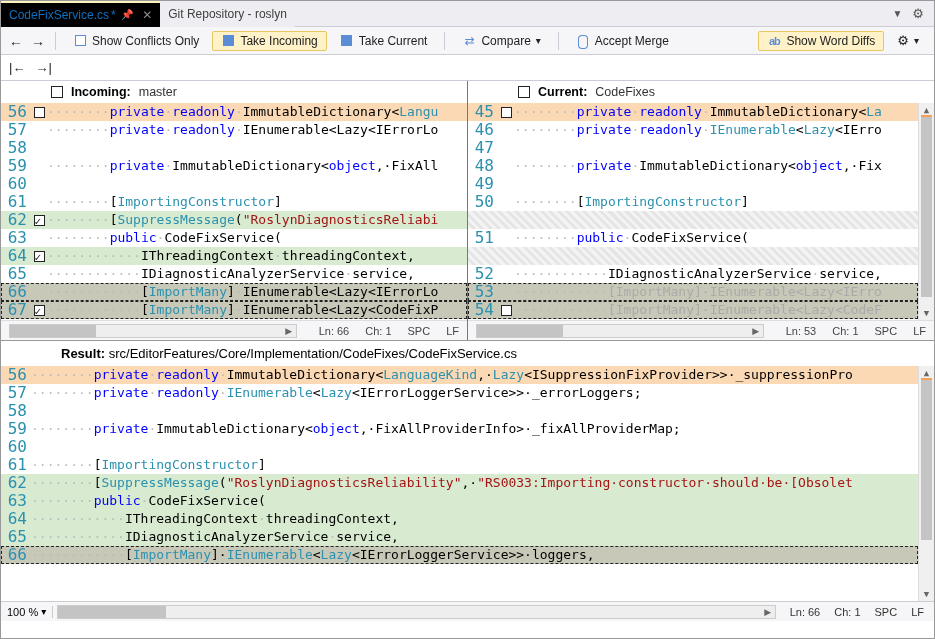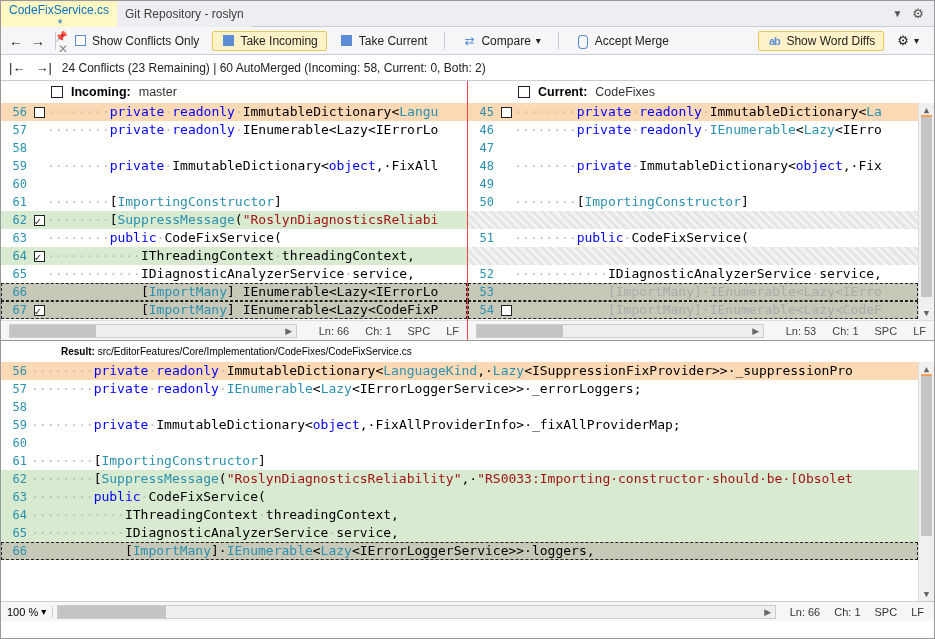--- a/index.html
+++ b/index.html
@@ -1,21 +1,21 @@
 <!DOCTYPE html>
 <html><head>
 <meta charset="utf-8">
 <style>
   * { margin: 0; padding: 0; box-sizing: border-box; }
   body { font-family: "Segoe UI", sans-serif; font-size: 12px; background:#fff; overflow:hidden; width:935px; height:639px; position:relative; border:1px solid #999;}
   
   
   .tabbar { display:flex; align-items:center; height:26px; background:#eeeef2; border-bottom:1px solid #ccccd6;}
   .tab { display:flex; align-items:center; height:26px; padding:0 8px; font-size:12px; cursor:pointer;}
-  .tab.active { background:#fef9c3; color:#0e70c0; border-top:2px solid #fff0c0;flex-direction:column;}
+  .tab.active { background:#000000; color:#0e70c0; border-top:2px solid #fff0c0;}
   .tab .pin { color:#b08000; margin-left:6px; font-size:10px;}
   .tab .mod { margin-left:2px; }
   .tab.inactive { background:#eeeef2; color:#404040;}
   .tabbar-right { margin-left:auto; display:flex; align-items:center; gap:10px; padding-right:10px; color:#555;}
   .chev-down { font-size:10px;}
   .gear-ic { font-size:13px;}
   
   
   .toolbar { display:flex; align-items:center; height:28px; background:#f6f6f8; border-bottom:1px solid #ccccd6; padding:0 6px; gap:4px;}
   .tbtn { display:flex; align-items:center; gap:5px; padding:2px 8px; border:1px solid transparent; border-radius:2px; cursor:pointer; color:#222; font-size:12px;}
@@ -38,21 +38,21 @@
   
   .splitpane { display:flex; height:260px; border-bottom:1px solid #999;}
   .pane { flex:1; display:flex; flex-direction:column; overflow:hidden; position:relative;}
   .pane.left { border-right:1px solid #ef4444;}
   .pane-header { display:flex; align-items:center; gap:8px; padding:4px 0 4px 50px; font-size:12.5px;}
   .pane-header .chk { width:12px; height:12px; border:1.5px solid #222; display:inline-block;}
   .pane-header .title { font-weight:600;}
   .pane-header .branch { color:#333;}
   .code-area { flex:1; overflow:hidden; font-family:Consolas,monospace; font-size:13px; line-height:18px; position:relative;}
   .line { display:flex; align-items:center; height:18px; white-space:pre;}
-  .ln { width:30px; text-align:right; color:#2b91af; padding-right:4px; flex-shrink:0; font-size:12px;}
+  .ln { width:30px; text-align:right; color:#2b91af; padding-right:4px; flex-shrink:0; font-size:16px;}
   .chkcol { width:16px; flex-shrink:0; display:flex; align-items:center; justify-content:center;}
   .chkbox { width:11px; height:11px; border:1.5px solid #222; display:inline-block; background:#fff; position:relative;}
   .chkbox.checked::after { content:"✓"; position:absolute; top:-3px; left:0; font-size:11px; color:#222;}
   .txt { overflow:hidden; flex:1;}
   .dots { color:#bbb;}
   .kw { color:#0000ff;}
   .typ { color:#2b91af;}
   .attr { color:#2b91af;}
   .str { color:#a31515;}
   .faded { color:#aaa;}
@@ -65,21 +65,21 @@
   
   .status { display:flex; align-items:center; height:20px; font-size:11px; color:#444; padding:0 8px; gap:16px; background:#f6f6f8; border-top:1px solid #ddd;}
   .hscroll { flex:1; height:14px; background:#eee; border:1px solid #ccc; position:relative; margin-right:6px;}
   .hscroll .thumb { position:absolute; left:0; top:0; height:100%; width:30%; background:#c4c4c4;}
   .hscroll .arrow { position:absolute; top:0; width:14px; height:100%; display:flex; align-items:center; justify-content:center; font-size:9px; color:#666; background:#eee;}
   .hscroll .arrow.l { left:0;}
   .hscroll .arrow.r { right:0;}
   
   
   .resultpane { display:flex; flex-direction:column; height:260px; overflow:hidden;}
-  .result-header { padding:5px 8px 5px 60px; font-size:10px;}
+  .result-header { padding:5px 8px 5px 60px; font-size:13px;}
   .result-header .title { font-weight:600;}
   
   
   .vscroll { position:absolute; right:0; top:0; width:16px; bottom:0; background:#f0f0f0; border-left:1px solid #ddd;}
   .vscroll .thumb { position:absolute; left:2px; right:2px; background:#c4c4c4;}
   .vscroll .mark { position:absolute; left:2px; right:2px; height:3px;}
   .vscroll .arrow { position:absolute; left:0; right:0; height:14px; display:flex; align-items:center; justify-content:center; font-size:9px; color:#666;}
   
   
   .bottombar { display:flex; align-items:center; height:20px; background:#f6f6f8; border-top:1px solid #ccc; font-size:11px;}
@@ -147,21 +147,20 @@
   </div>
   <div class="tbtn">
     <span class="gear-ic">⚙</span>
     <span class="chev-down">▾</span>
   </div>
 </div>
 
 <div class="conflictbar">
   <span class="navctl">|←</span>
   <span class="navctl">→|</span>
-  <span>24 Conflicts (23 Remaining) | 60 AutoMerged (Incoming: 58, Current: 0, Both: 2)</span>
 </div>
 
 <div class="splitpane">
   <div class="pane left">
     <div class="pane-header">
       <span class="chk"></span>
       <span class="title">Incoming:</span>
       <span class="branch">master</span>
     </div>
     <div class="code-area" id="incoming-code">

